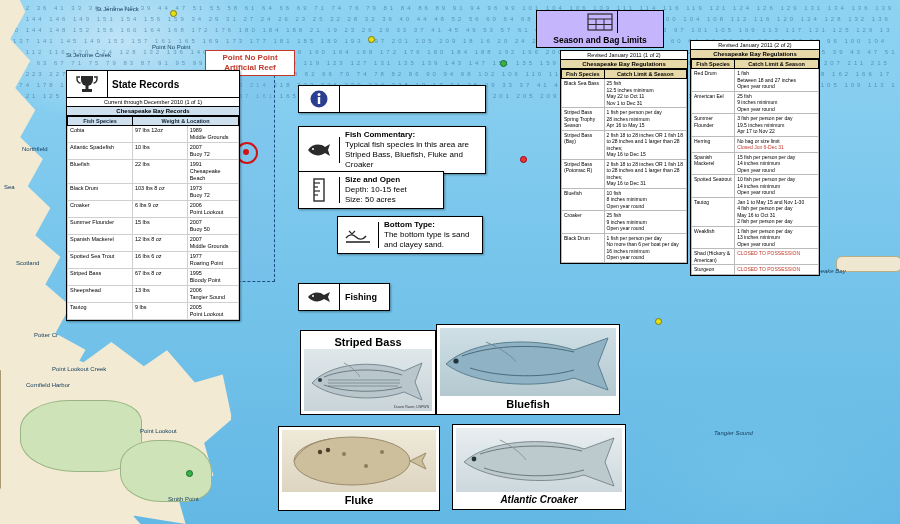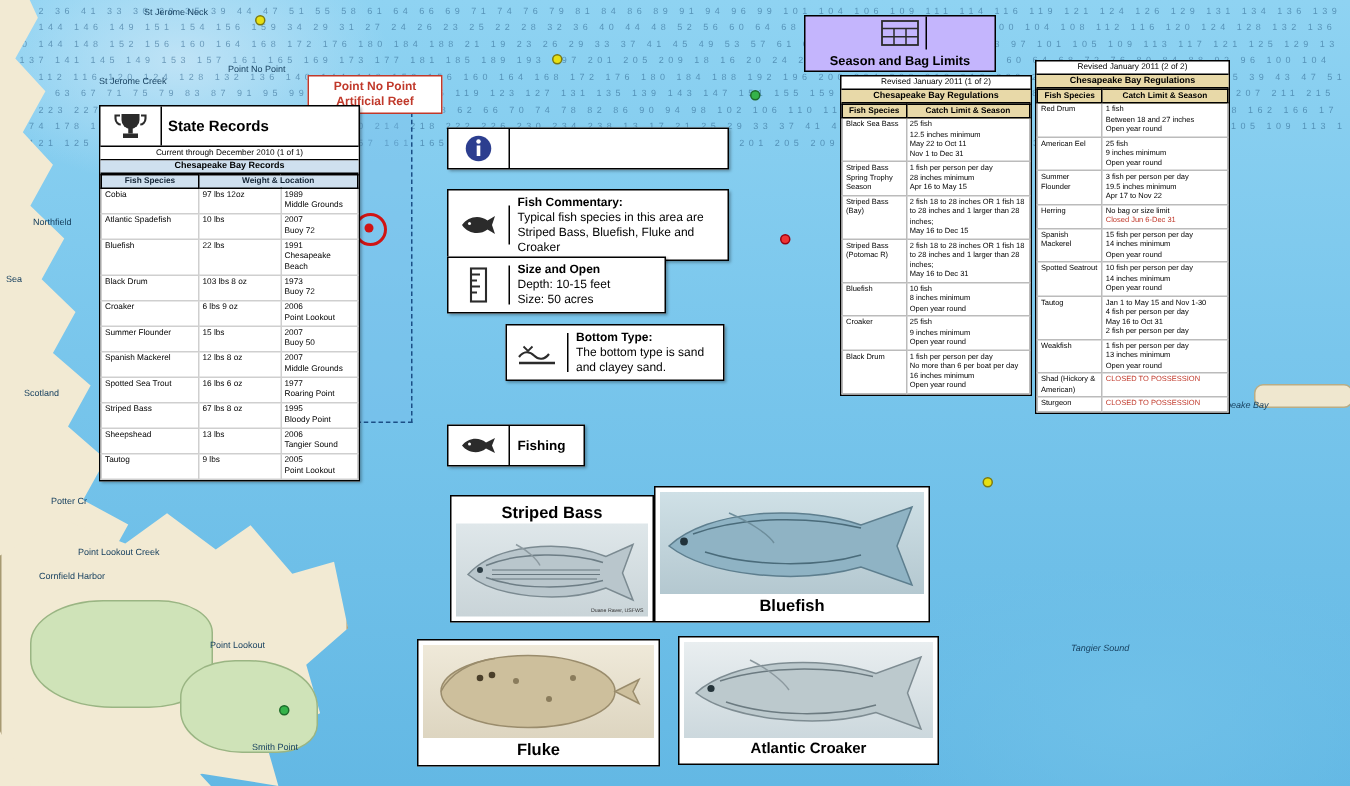--- a/index.html
+++ b/index.html
@@ -505,21 +505,21 @@
       <circle cx="46" cy="20" r="2.2" fill="#4a3f2a"></circle>
       <circle cx="62" cy="24" r="2" fill="#8a7c5c"></circle>
       <circle cx="84" cy="36" r="2" fill="#8a7c5c"></circle>
       <circle cx="100" cy="22" r="2" fill="#8a7c5c"></circle>
       <path d="M128 31l16-8-4 8 4 8z" fill="#cdbf9c" stroke="#9a8c6c"></path>
     </svg>
   </div>
   <div class="cap">Fluke</div>
 </div>
 
-<div class="fishcard" style="left:452px;top:424px;width:166px;">
+<div class="fishcard" style="left:452px;top:424px;width:166px;font-style:italic;">
   <div class="fishbox" style="height:64px;background:linear-gradient(180deg,#e9eef0,#ccd8dd);">
     <svg width="162" height="64" viewBox="0 0 162 64">
       <path d="M8 34c24-22 82-26 120-13l30-11-9 24 9 24-30-11c-38 11-96 5-120-13z" fill="#bcc9cd" stroke="#7e8c92"></path>
       <path d="M24 26c30-10 72-10 102-3" stroke="#6b7a80" fill="none"></path>
       <path d="M28 40c30 10 72 10 100 2" stroke="#6b7a80" fill="none"></path>
       <path d="M44 12c12 6 22 14 26 20" stroke="#8c999f" fill="none"></path>
       <circle cx="18" cy="31" r="2.4" fill="#25343a"></circle>
     </svg>
   </div>
   <div class="cap small">Atlantic Croaker</div>

